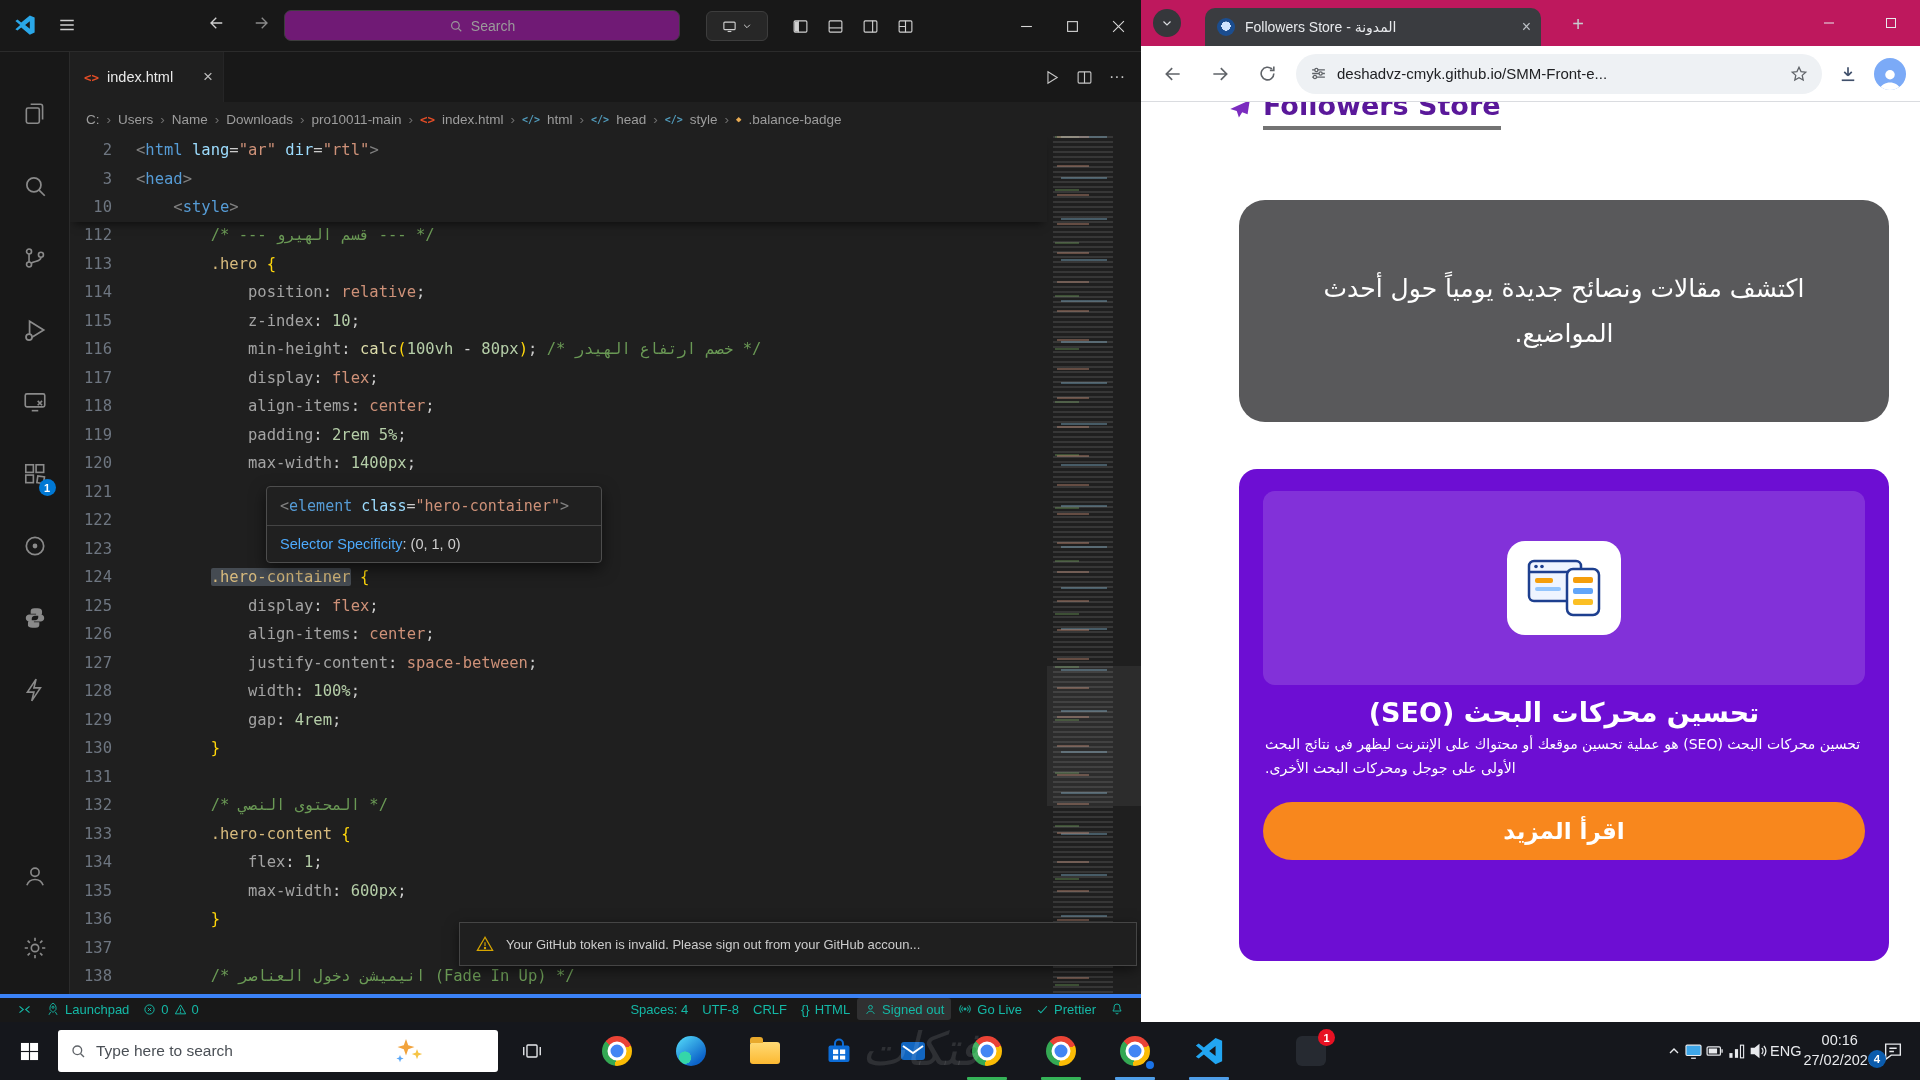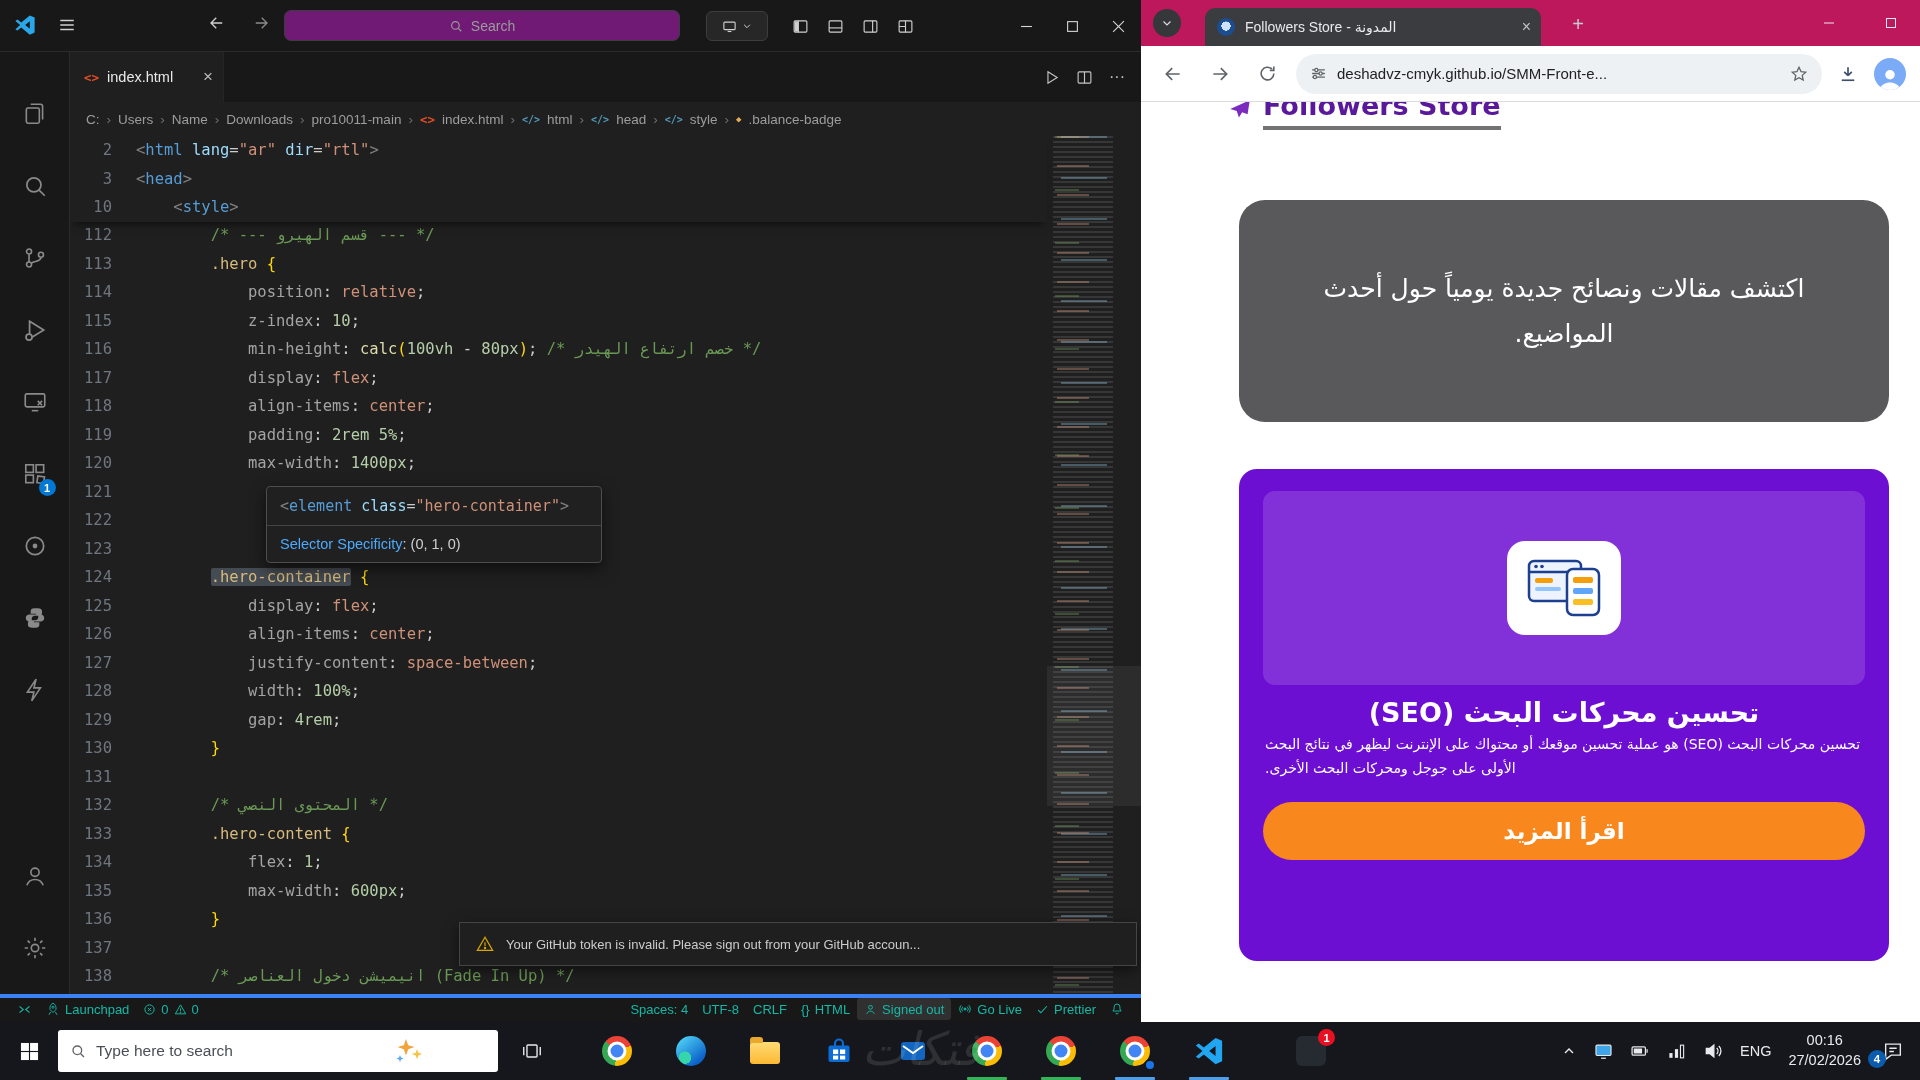--- a/index.html
+++ b/index.html
@@ -115,21 +115,21 @@
   .badge-red{position:absolute;top:7px;right:13px;min-width:17px;height:17px;border-radius:9px;background:#e81123;color:#fff;font-size:11px;font-weight:bold;display:flex;align-items:center;justify-content:center;z-index:2}
   .badge-dot{position:absolute;bottom:9px;right:16px;width:12px;height:12px;border-radius:50%;background:#1a73e8;border:2px solid #15171c}
   .dimapp{width:30px;height:30px;border-radius:6px;background:#262a31}
 
   .ic-chrome{width:30px;height:30px;border-radius:50%;background:conic-gradient(from -50deg,#ea4335 0 33%,#fbbc05 33% 66%,#34a853 66% 100%);position:relative}
   .ic-chrome::after{content:"";position:absolute;left:50%;top:50%;width:13px;height:13px;transform:translate(-50%,-50%);background:#4285f4;border:3px solid #fff;border-radius:50%}
   .ic-edge{width:30px;height:30px;border-radius:50%;background:radial-gradient(circle at 30% 72%,#35d6a9 0 20%,transparent 21%),linear-gradient(140deg,#49c9f2 15%,#0c63c9 80%)}
   .ic-folder{width:30px;height:22px;background:linear-gradient(#ffda75,#fcb932);border-radius:3px;position:relative;margin-top:4px}
   .ic-folder::before{content:"";position:absolute;top:-5px;left:0;width:13px;height:6px;background:#e8a92c;border-radius:3px 3px 0 0}
 
-  .ttray{margin-left:auto;display:flex;align-items:center;gap:17px;padding-right:12px}
+  .ttray{margin-left:auto;display:flex;align-items:center;gap:2px;padding-right:12px}
   .tclock{text-align:center;font-size:14.5px;line-height:1.35}
   .taction{position:relative;width:30px;height:30px;display:flex;align-items:center;justify-content:center}
   .badge-blue{position:absolute;left:-10px;bottom:-2px;min-width:18px;height:18px;border-radius:9px;background:#0b5cad;color:#fff;font-size:11.5px;font-weight:bold;display:flex;align-items:center;justify-content:center}
   .wm{position:absolute;left:862px;top:-2px;font-size:46px;font-style:italic;color:rgba(255,255,255,.11);z-index:5;pointer-events:none;line-height:58px}
   .teng{font-size:14.5px}
 </style>
 </head>
 <body>
 
 <div id="screen">

